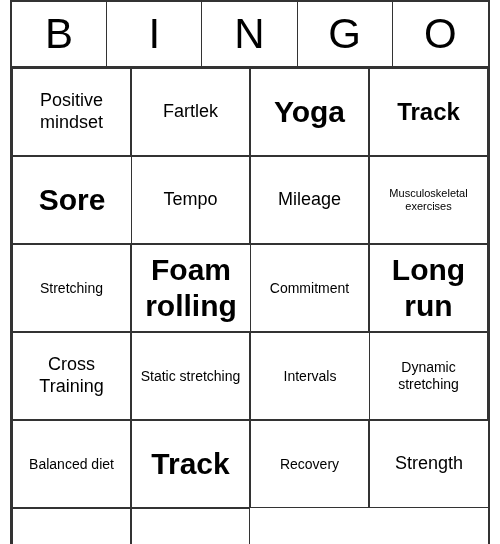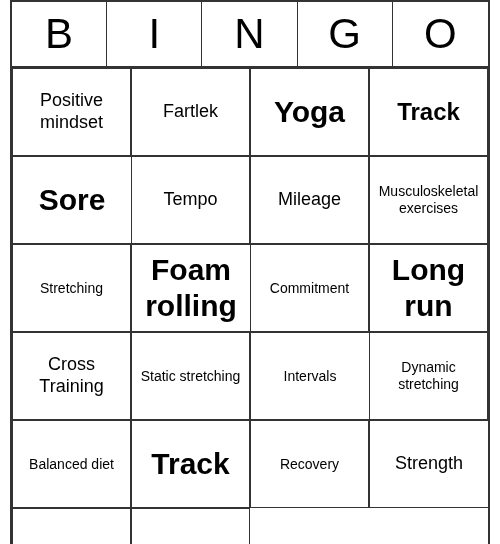--- a/index.html
+++ b/index.html
@@ -52,21 +52,21 @@
       border-bottom: none;
       align-items: flex-end;
     }
     .cell-text {
       line-height: 1.2;
     }
     .size-xl { font-size: 30px; font-weight: bold; }
     .size-lg { font-size: 24px; font-weight: bold; }
     .size-md { font-size: 18px; }
     .size-sm { font-size: 14px; }
-    .size-xs { font-size: 14px; }
+    .size-xs { font-size: 11px; }
   </style>
 </head>
 <body>
 
 <div class="bingo-card">
   <div class="bingo-header">
   <div class="bingo-letter">B</div>
       <div class="bingo-letter">I</div>
       <div class="bingo-letter">N</div>
       <div class="bingo-letter">G</div>

